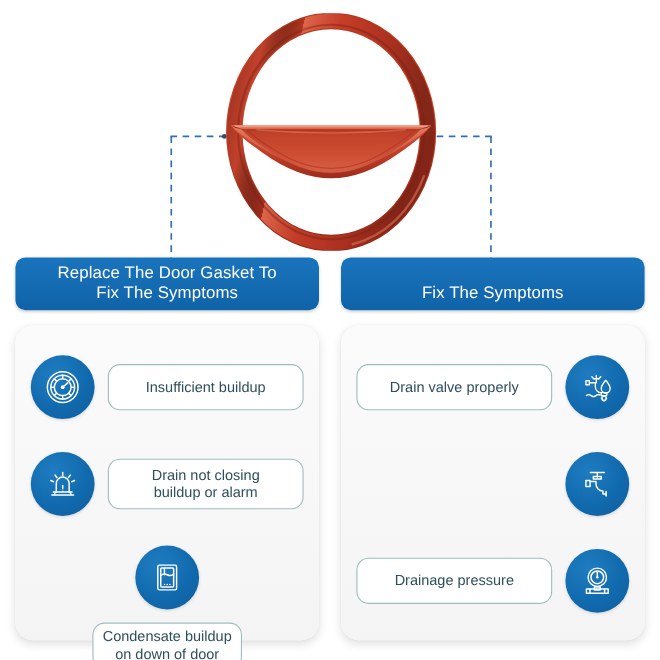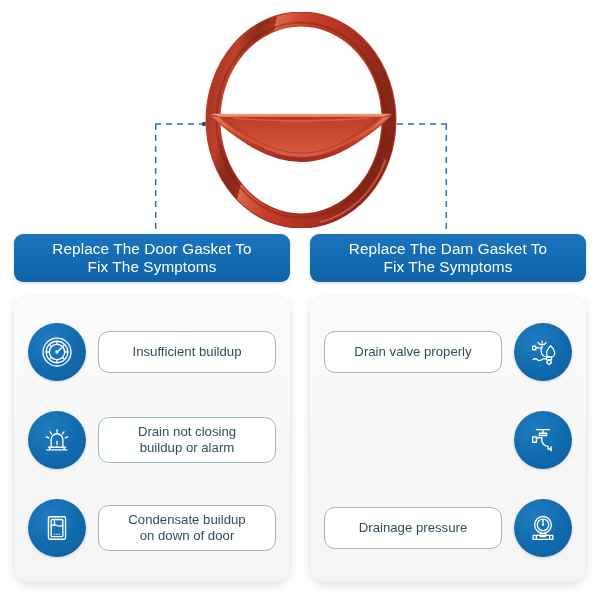--- a/index.html
+++ b/index.html
@@ -76,21 +76,21 @@
     position: absolute;
     left: 0; right: 0;
     height: 64px;
     display: flex;
     align-items: center;
     gap: 12px;
     padding: 0 14px;
   }
   .row.r0 { top: 24px; }
   .row.r1 { top: 112px; }
-  .row.r2 { top: 200px; }
+  .row.r2 { top: 200px; flex-direction: column; }
   .row.flip { flex-direction: row-reverse; }
 
   .icon-circle {
     flex: 0 0 auto;
     width: 58px; height: 58px;
     border-radius: 50%;
     background: radial-gradient(circle at 36% 30%, #1f7cc0 0%, #1169ad 58%, #0d5e9d 100%);
     display: flex;
     align-items: center;
     justify-content: center;
@@ -192,21 +192,21 @@
 
   <div class="title-bar" id="title-left">
     <div>
       <span>Replace The Door Gasket To</span><br>
       <span>Fix The Symptoms</span>
     </div>
   </div>
 
   <div class="title-bar" id="title-right">
     <div>
-      <span>Replace The Dam Gasket To</span><br>
+      <br>
       <span>Fix The Symptoms</span>
     </div>
   </div>
 
   <div class="panel" id="panel-left">
 
     <div class="row r0">
       <div class="icon-circle">
         <svg viewBox="0 0 40 40" width="36" height="36" fill="none" stroke="#ffffff" stroke-width="1.5" stroke-linecap="round" stroke-linejoin="round">
           <circle cx="20" cy="20" r="15.5"></circle>

